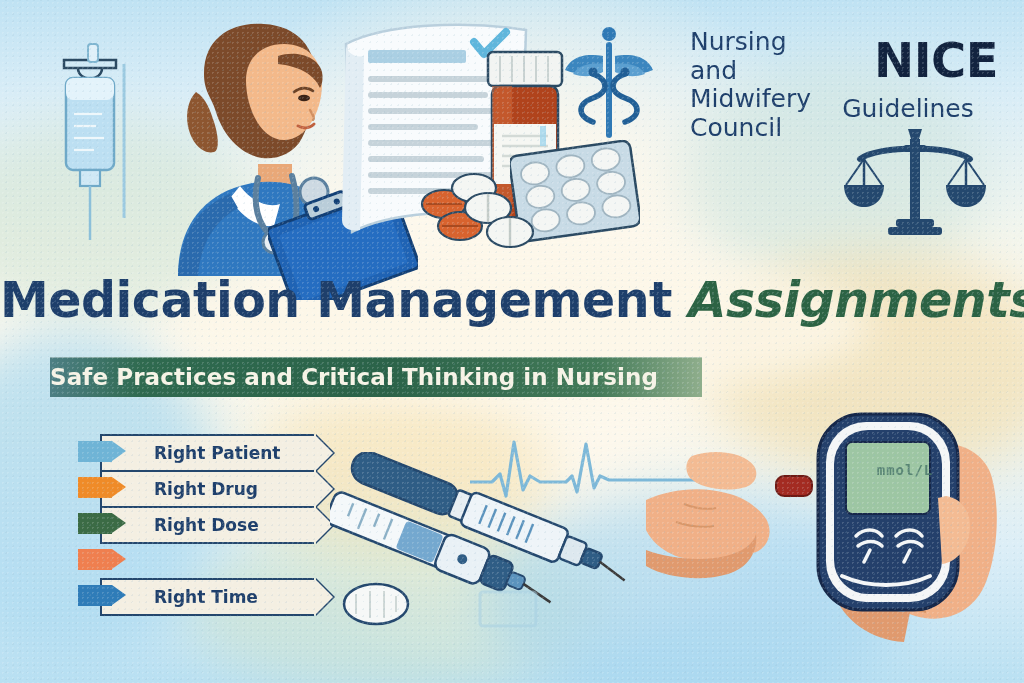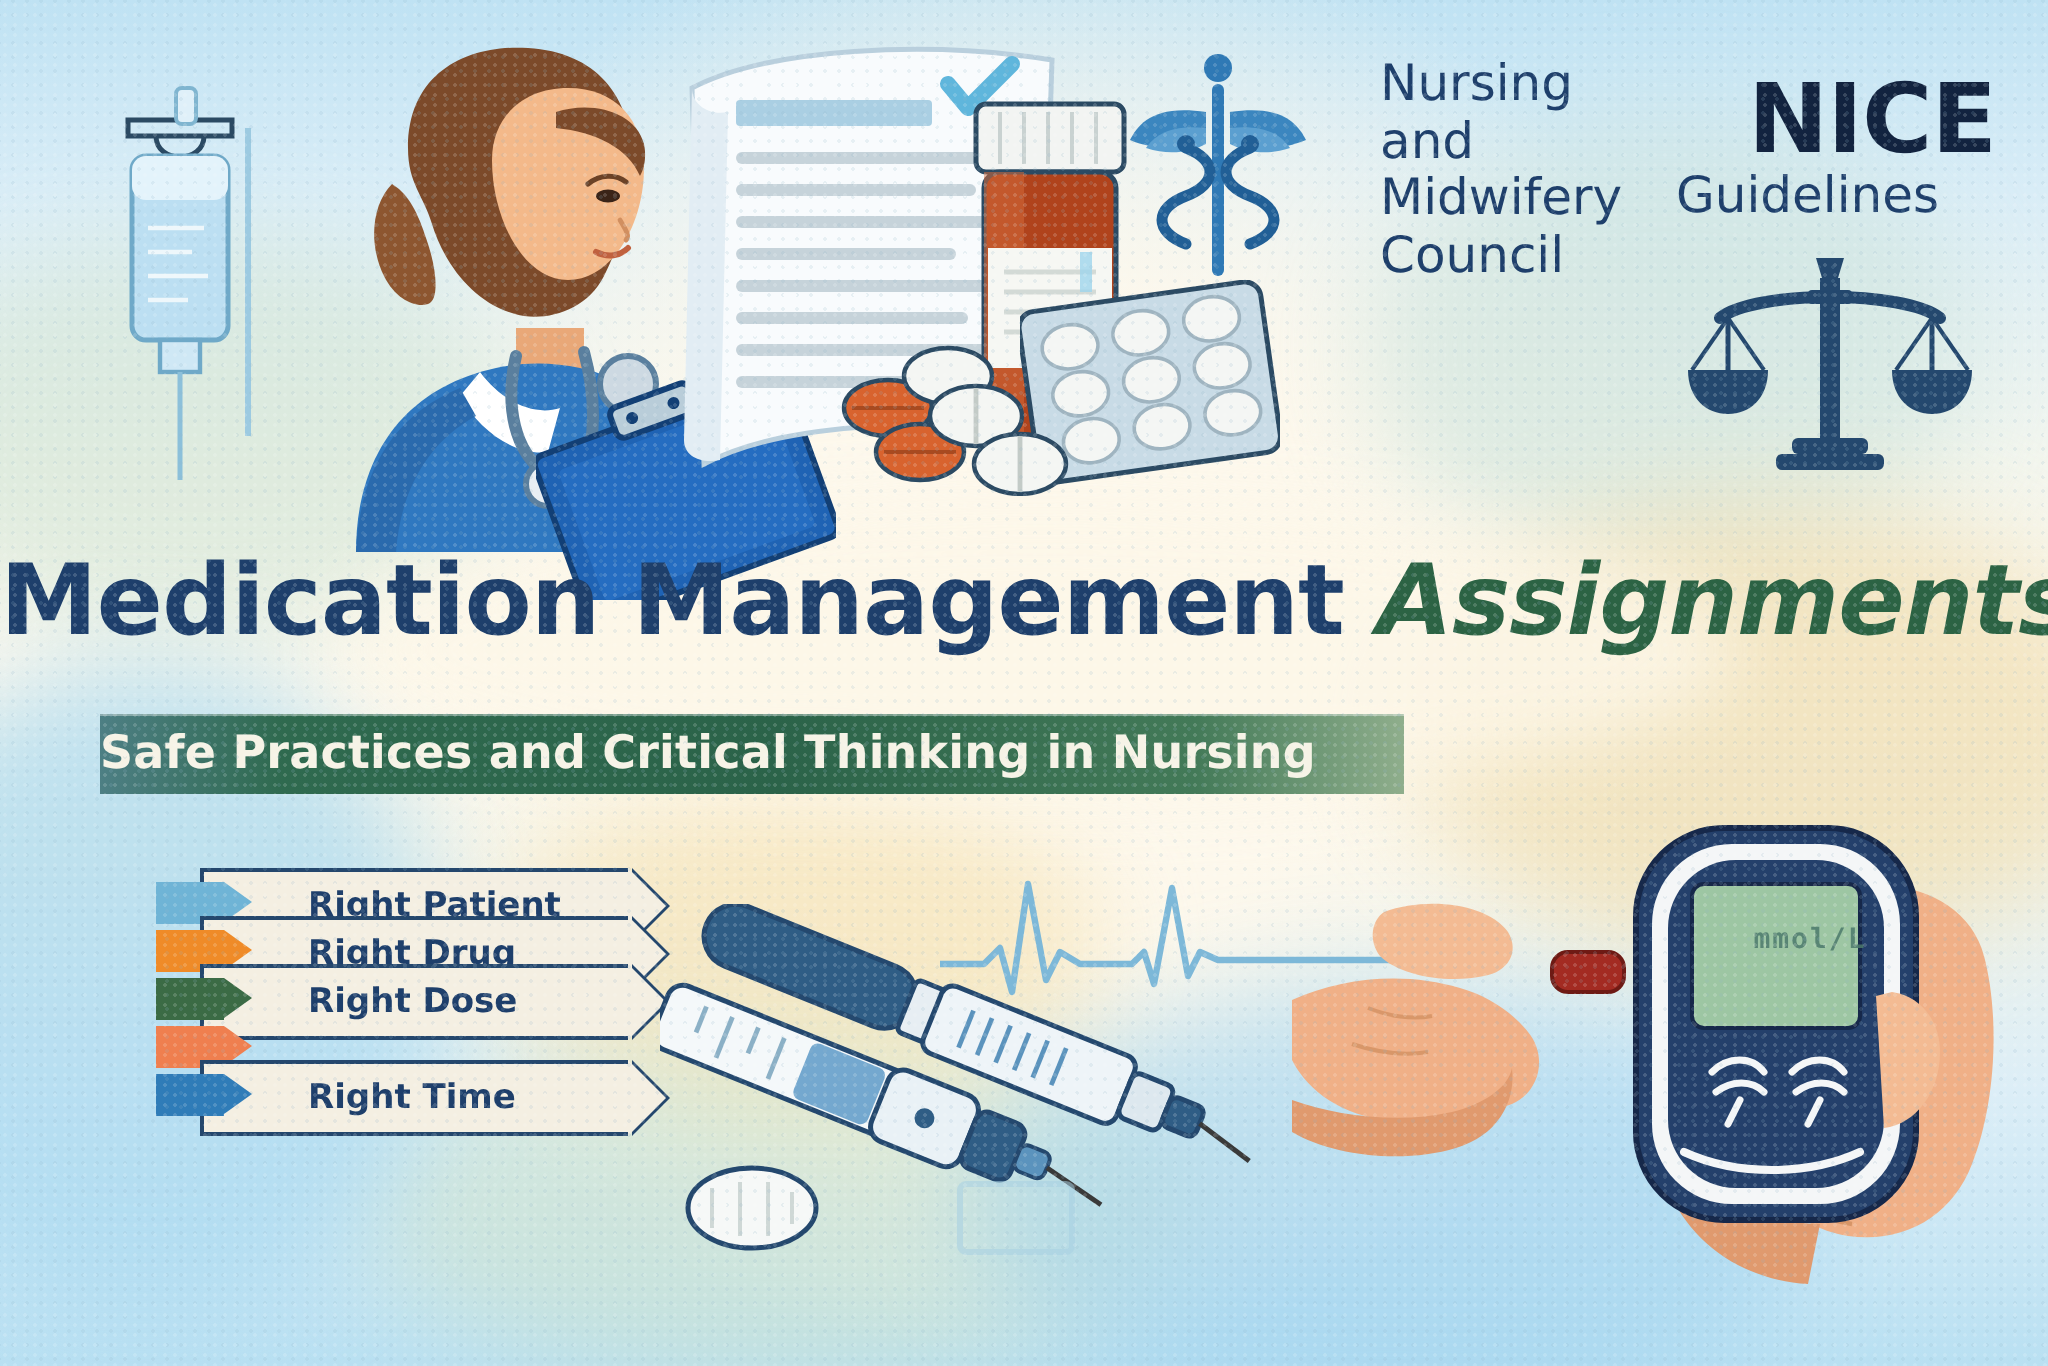--- a/index.html
+++ b/index.html
@@ -43,21 +43,21 @@
   
   #banner{position:absolute;left:50px;top:357px;width:652px;height:40px;
     background:linear-gradient(90deg,#4d7f84 0%,#2f6a4f 14%,#2b6349 52%,#437a58 84%,#8fae8c 100%);
     display:flex;align-items:center;justify-content:flex-start;
     box-shadow:0 1px 0 rgba(255,255,255,.35) inset;}
   #banner-text{color:#f6f3e6;font-family:"DejaVu Sans","Liberation Sans",sans-serif;
     font-weight:bold;font-size:23px;letter-spacing:.1px;white-space:nowrap;}
 
   
   #rights{position:absolute;left:78px;top:434px;width:300px;}
-  .right-row{position:relative;height:24px;margin-bottom:0px;}
+  .right-row{position:relative;height:36px;margin-bottom:0px;}
   .right-box{position:absolute;left:22px;top:0;width:212px;height:34px;
     background:#f4efe2;border:2px solid #24476d;border-right:none;
     display:flex;align-items:center;}
   .right-box:after{content:"";position:absolute;right:-19px;top:-2px;width:0;height:0;
     border-top:19px solid transparent;border-bottom:19px solid transparent;
     border-left:19px solid #f4efe2;filter:drop-shadow(2px 0 0 #24476d);}
   .right-label{margin-left:52px;color:#1e3f6b;
     font-family:"DejaVu Sans","Liberation Sans",sans-serif;font-weight:bold;font-size:17px;white-space:nowrap;}
   .right-chev{position:absolute;left:0;top:7px;width:48px;height:21px;}
   .right-chev i{display:block;width:34px;height:21px;background:currentColor;}
@@ -66,21 +66,21 @@
     border-left:14px solid currentColor;}
 
   
   #nmc{position:absolute;left:690px;top:28px;width:122px;}
   #nmc-text{color:#1e3f6b;font-family:"DejaVu Sans","Liberation Sans",sans-serif;
     font-size:25px;line-height:1.14;font-weight:normal;}
   #nice{position:absolute;left:838px;top:36px;width:140px;text-align:left;}
   #nice-title{color:#12233f;font-family:"DejaVu Sans","Liberation Sans",sans-serif;
     font-weight:bold;font-size:48px;line-height:1;letter-spacing:-.5px;margin-left:36px;}
   #nice-sub{color:#1e3f6b;font-family:"DejaVu Sans","Liberation Sans",sans-serif;
-    font-size:25px;line-height:1.05;margin-top:1px;}
+    font-size:25px;line-height:1.05;margin-top:12px;text-align:center;}
 
   
   #meter-value{position:absolute;left:856px;top:424px;width:98px;text-align:center;
     color:#1b2f33;font-family:"DejaVu Sans Mono","Liberation Mono",monospace;
     font-weight:bold;font-size:38px;line-height:1;letter-spacing:-1px;}
   #meter-unit{position:absolute;left:856px;top:462px;width:98px;text-align:center;
     color:#4d7a6c;font-family:"DejaVu Sans Mono","Liberation Mono",monospace;
     font-weight:bold;font-size:14px;letter-spacing:1px;opacity:.85;}
 </style>
 </head>

